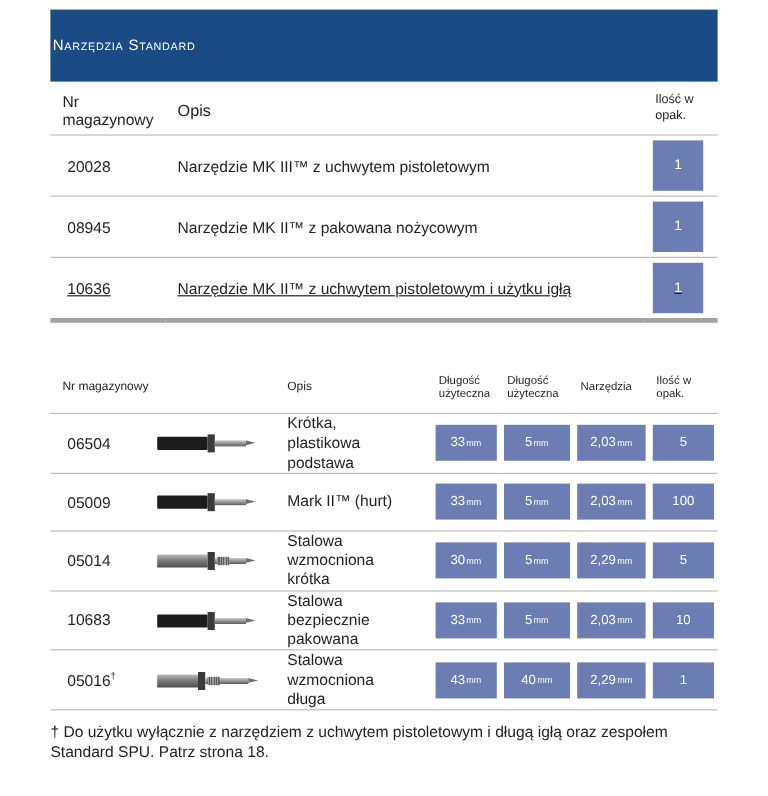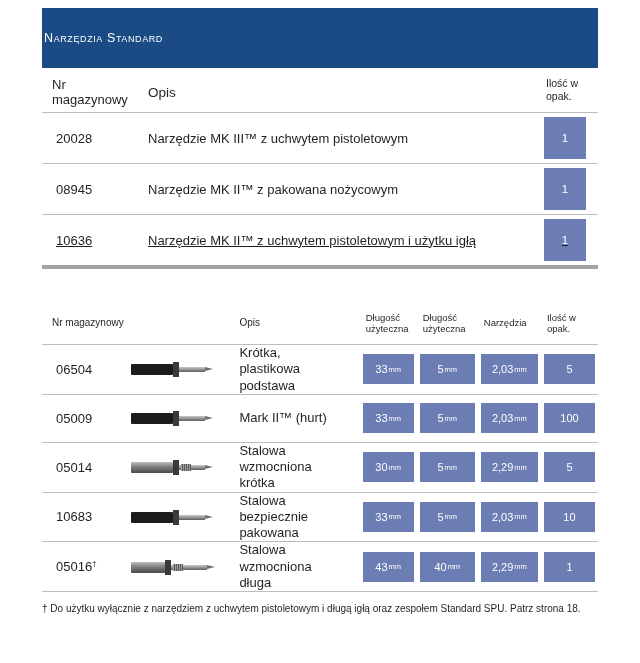--- a/index.html
+++ b/index.html
@@ -214,21 +214,21 @@
     left: 50px;
     top: 7px;
     width: 10px;
     height: 7px;
     background: repeating-linear-gradient(90deg,#9a9a9a 0 1px,#5e5e5e 1px 2px);
   }
 
   .footnote {
     width: 556px;
     margin: 10px auto 17px auto;
-    font-size: 10px;
+    font-size: 13px;
     color: #231f20;
     line-height: 1.3;
   }
 </style>
 </head>
 <body>
 
 <div class="page">
 
   <div class="block" id="tools-block">

